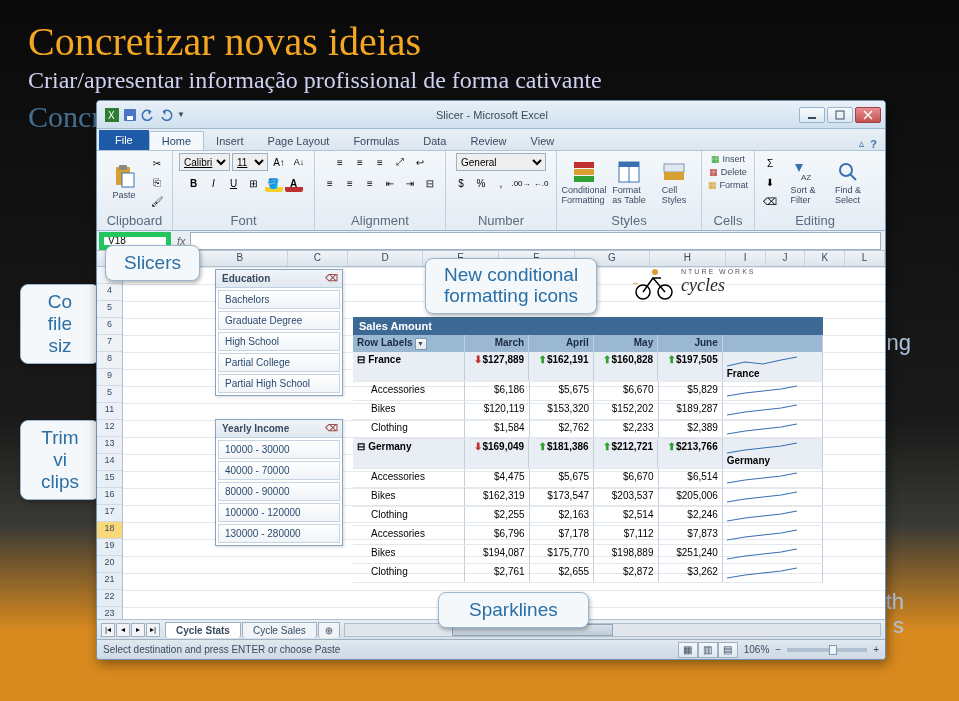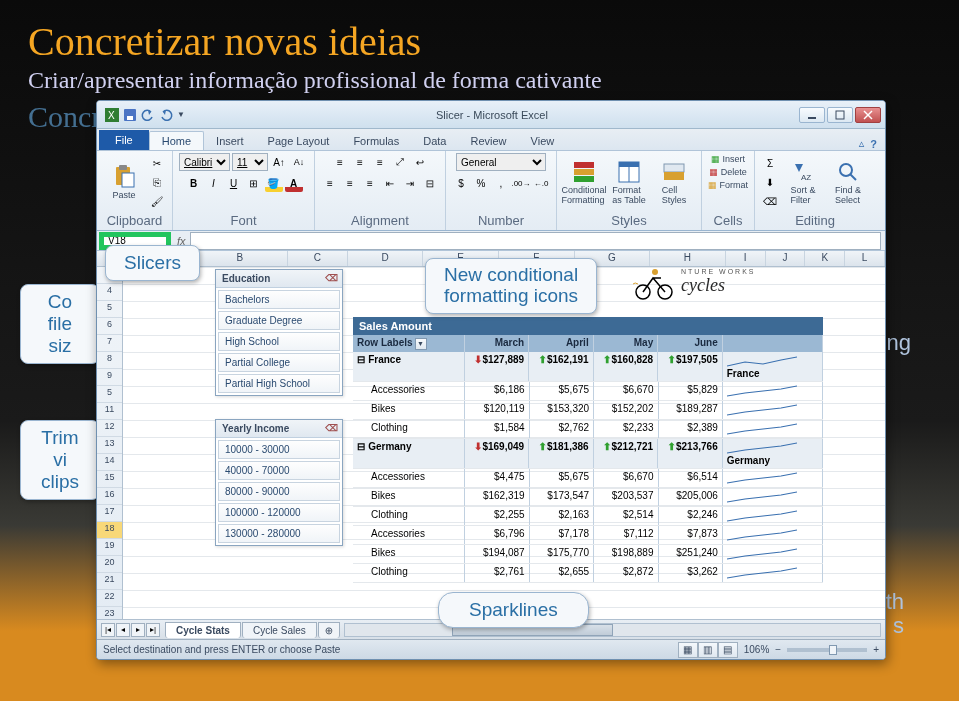--- a/index.html
+++ b/index.html
@@ -24,21 +24,21 @@
     padding: 6px 18px;
     color: #2a6fa5;
     font-size: 19px;
     text-align: center;
     box-shadow: 1px 2px 4px rgba(0,0,0,.3);
   }
   .lb1 { left: 20px;  top: 248px; width: 80px; margin-top: 36px; }
   .lb2 { left: 105px; top: 245px; }
   .lb3 { left: 425px; top: 258px; line-height: 1.1; }
   .lb4 { left: 20px;  top: 420px; width: 80px; }
-  .lb5 { left: 438px; top: 592px; padding: 6px 30px; border-radius: 15px;}
+  .lb5 { left: 438px; top: 592px; padding: 6px 30px;}
   
   
   .excel-window {
     position: absolute;
     left: 96px; top: 100px;
     width: 790px; height: 560px;
     background: #fff;
     border: 1px solid #7090b0;
     border-radius: 4px;
     box-shadow: 2px 4px 12px rgba(0,0,0,.4);

